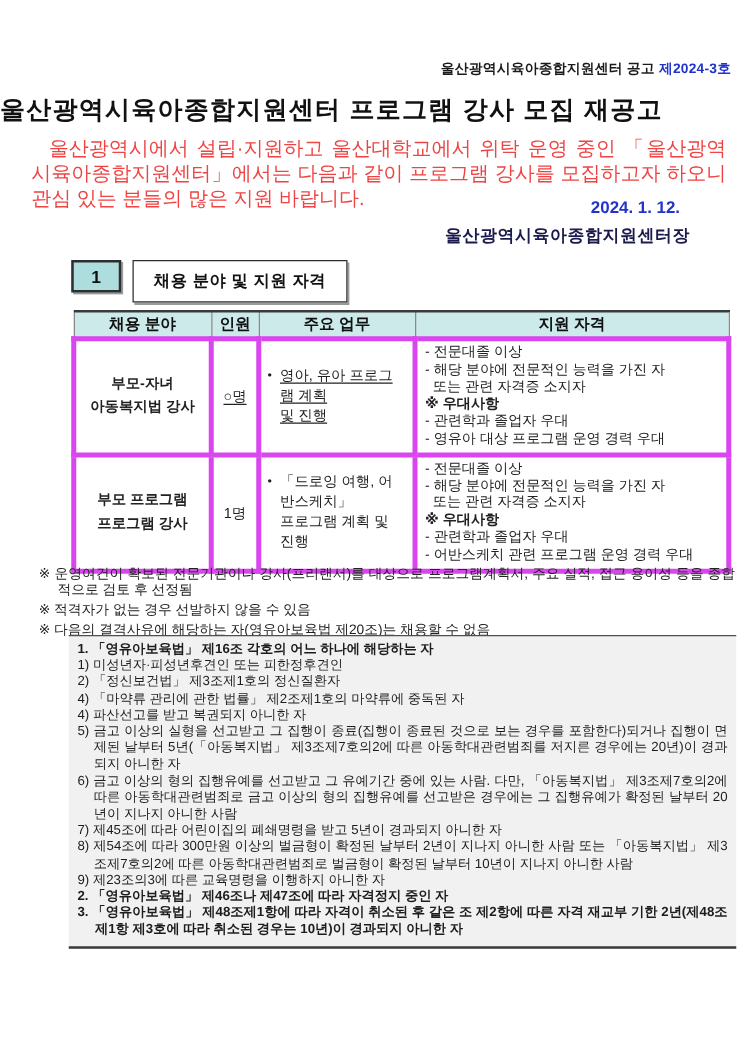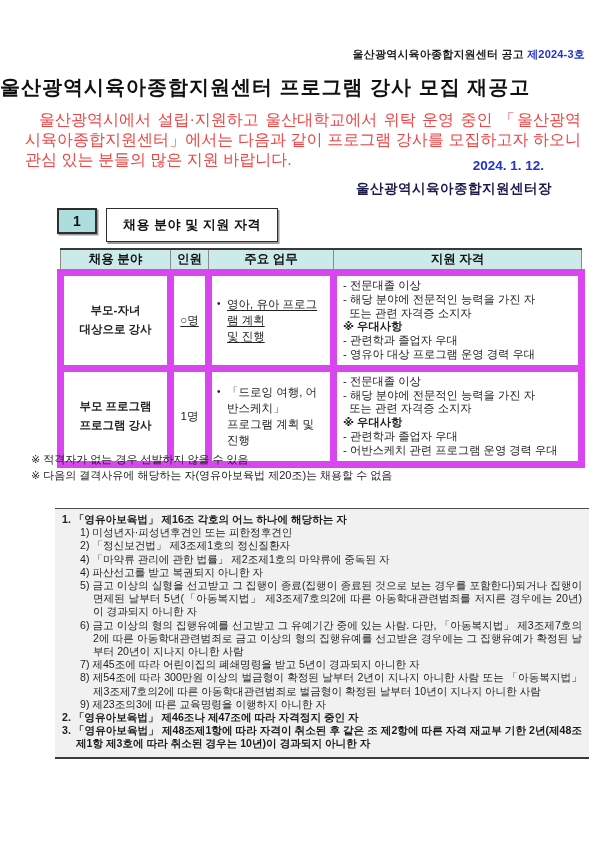--- a/index.html
+++ b/index.html
@@ -25,42 +25,42 @@
            display:flex; align-items:center; justify-content:center; }
   .section-title-box { margin-left:9px; height:26px; background:#fff; border:1.5px solid #2e2e2e;
            box-shadow:1.5px 2px 0 #9a9a9a; padding:16px 16px; font-size:13px; font-weight:bold; color:#111;
            display:flex; align-items:center; letter-spacing:0.5px; }
 
   table.recruit { position:absolute; top:248px; left:57px; width:528px; border-collapse:collapse;
            border-top:2px solid #3a3a3a; border-bottom:2px solid #3a3a3a;
            border-left:1px solid #8a8a8a; border-right:1px solid #8a8a8a; table-layout:fixed; }
   table.recruit th { background:#cdeaea; border:1px solid #8a8a8a; border-top:none;
            border-bottom:1.5px solid #4a4a4a; height:21px; font-size:12.5px; font-weight:bold; color:#111; padding:1px 2px; }
-  table.recruit td { border:7px solid #d946ef; vertical-align:middle; font-size:11.5px; color:#222; }
+  table.recruit td { border:4px solid #d946ef; vertical-align:middle; font-size:11.5px; color:#222; }
   td.cell-field { text-align:center; font-weight:bold; white-space:pre-line; line-height:19px; font-size:12px; }
   td.cell-count { text-align:center; }
   td.cell-duty { padding:4px 5px; }
   .duty-wrap { display:flex; }
   .marker { flex:0 0 10px; font-size:10px; line-height:16px; }
   .duty-text { white-space:pre-line; line-height:16px; }
   .u { text-decoration:underline; text-underline-offset:2px; }
   td.cell-qual { padding:3px 6px; vertical-align:middle; }
   .qual-line { white-space:pre-line; line-height:13.8px; font-size:11.3px; }
   .qual-line.bold { font-weight:bold; }
   tr.r1 td { height:86px; }
   tr.r2 td { height:89px; }
 
   .notes { position:absolute; top:453px; left:31px; width:557px; font-size:11px; color:#222; }
   .note-line { padding-left:15px; text-indent:-15px; line-height:13px; margin-bottom:3px; text-align:justify; }
 
   .disq-box { position:absolute; top:508px; left:55px; width:534px; background:#f1f1f1;
            border-top:1.5px solid #4f4f4f; border-bottom:2.5px solid #3a3a3a;
            padding:4px 7px 6px 7px; font-size:10.6px; color:#1c1c1c; }
   .disq-main { font-weight:bold; line-height:13.2px; padding-left:14px; text-indent:-14px; text-align:justify; }
-  .disq-sub { line-height:13.2px; margin-left:18px; padding-left:13px; text-indent:-13px; text-align:justify; }
+  .disq-sub { line-height:13.2px; margin-left:0; padding-left:13px; text-indent:-13px; text-align:justify; }
 </style>
 </head>
 <body>
 
 <div class="page">
 
   <div class="notice-line">
     <span>울산광역시육아종합지원센터 공고</span>
     <span class="num">제2024-3호</span>
   </div>
@@ -88,21 +88,21 @@
       <tr>
         <th>채용 분야</th>
         <th>인원</th>
         <th>주요 업무</th>
         <th>지원 자격</th>
       </tr>
     </thead>
     <tbody>
       <tr class="r1">
         <td class="cell-field">부모-자녀
-대상으로 강사</td>
+아동복지법 강사</td>
         <td class="cell-count">
           <span class="u">○명</span>
         </td>
         <td class="cell-duty">
           <div class="duty-wrap">
             <span class="marker">•</span>
             <span class="duty-text u">영아, 유아 프로그램 계획
 및 진행</span>
           </div>
         </td>
@@ -134,20 +134,21 @@
 &nbsp;&nbsp;또는 관련 자격증 소지자</div>
           <div class="qual-line bold">※ 우대사항</div>
           <div class="qual-line">- 관련학과 졸업자 우대</div>
           <div class="qual-line">- 어반스케치 관련 프로그램 운영 경력 우대</div>
         </td>
       </tr>
     </tbody>
   </table>
 
   <div class="notes">
+    <div class="note-line">※ 운영여건이 확보된 전문기관이나 강사(프리랜서)를 대상으로 프로그램계획서, 주요 실적, 접근 용이성 등을 종합적으로 검토 후 선정됨</div>
     <div class="note-line">※ 적격자가 없는 경우 선발하지 않을 수 있음</div>
     <div class="note-line">※ 다음의 결격사유에 해당하는 자(영유아보육법 제20조)는 채용할 수 없음</div>
   </div>
 
   <div class="disq-box">
     <div class="disq-main">1. 「영유아보육법」 제16조 각호의 어느 하나에 해당하는 자</div>
     <div class="disq-sub">1) 미성년자·피성년후견인 또는 피한정후견인</div>
     <div class="disq-sub">2) 「정신보건법」 제3조제1호의 정신질환자</div>
     <div class="disq-sub">4) 「마약류 관리에 관한 법률」 제2조제1호의 마약류에 중독된 자</div>
     <div class="disq-sub">4) 파산선고를 받고 복권되지 아니한 자</div>

